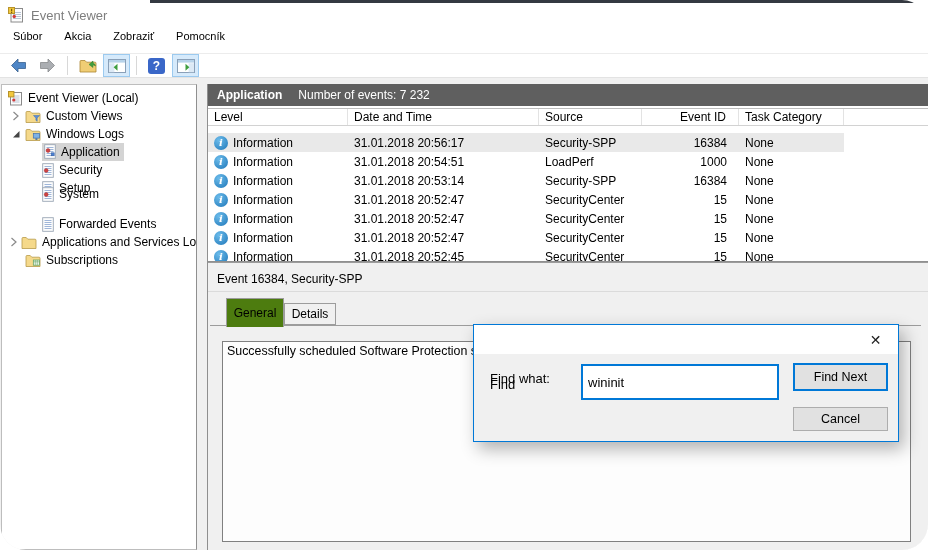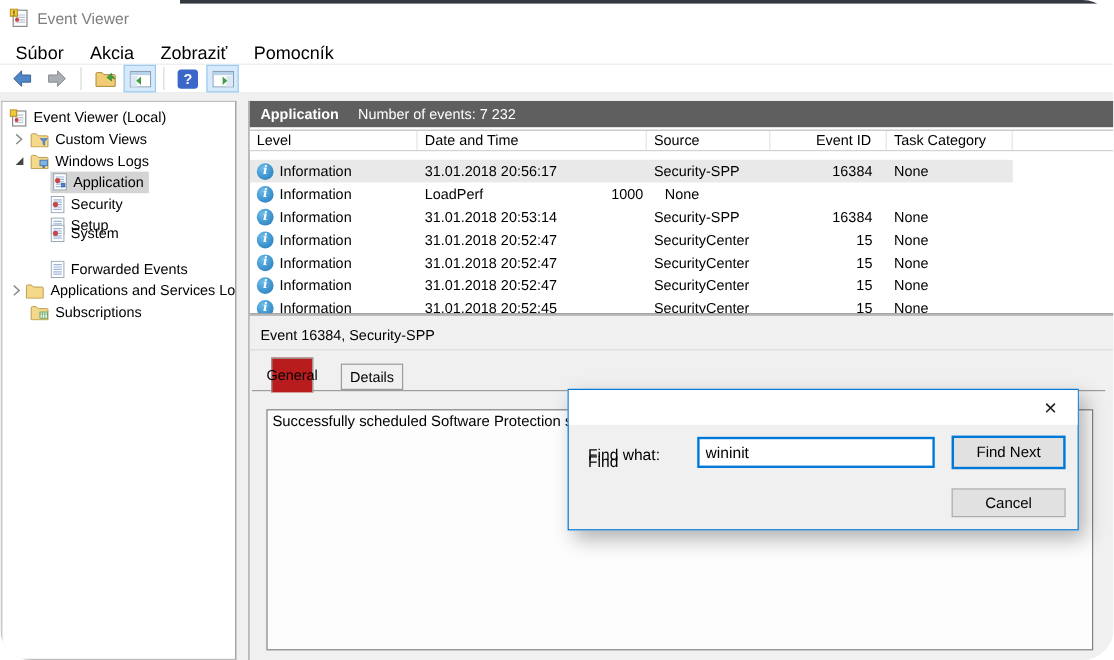--- a/index.html
+++ b/index.html
@@ -9,21 +9,21 @@
     background: #fff; overflow: hidden;
     font-family: "Liberation Sans", sans-serif; font-size: 12px; color: #000; border-radius: 26px;
   }
   
   .top-strip { position:absolute; top:0; left:150px; right:0; height:3px; background:#343941; }
   .titlebar { position:absolute; top:3px; left:0; width:150px; height:27px; background:#fff; }
   .titlebar-row { position:absolute; top:0; left:0; right:0; height:30px; }
   .app-icon { position:absolute; left:8px; top:7px; width:16px; height:16px; }
   .title-text { position:absolute; left:31px; top:8px; font-size:13px; color:#7e7e7e; }
   .menubar { position:absolute; top:30px; left:0; right:0; height:23px; background:#fff;
-             display:flex; align-items:flex-end; padding-left:13px; gap:22px; font-size:15px; }
+             display:flex; align-items:flex-start; padding-left:13px; gap:22px; font-size:11px; }
   .menu-item { cursor:default; }
   .toolbar { position:absolute; top:53px; left:0; right:0; height:25px; background:#fff;
              border-top:1px solid #ececec; border-bottom:1px solid #e3e3e3;
              display:flex; align-items:center; padding-left:5px; gap:2px; }
   .tbtn { width:27px; height:23px; display:flex; align-items:center; justify-content:center;
           border:1px solid transparent; }
   .tbtn.active { background:#d6eafb; border:1px solid #9ccaef; }
   .tsep { width:1px; height:19px; background:#d8d8d8; margin:0 4px; }
   .help-box { width:17px; height:16px; background:#3a67c8; border-radius:3px; color:#fff;
               font-weight:bold; font-size:12px; display:flex; align-items:center; justify-content:center; }
@@ -62,36 +62,36 @@
              color:#fff; font:bold 10px "DejaVu Serif", serif; font-style:italic;
              display:inline-flex; align-items:center; justify-content:center; }
   
   .detail { position:absolute; top:178px; left:0; right:0; bottom:0; background:#f0f0f0;
             border-top:1px solid #9b9b9b; }
   .detail-bar { position:absolute; top:4px; left:0; right:0; height:25px; line-height:25px;
                 padding-left:9px; background:#f0f0f0; border-bottom:1px solid #dbdbdb; font-size:12px; }
   .tabline { position:absolute; top:62px; left:2px; right:7px; height:1px; background:#9c9c9c; z-index:1; }
   .tab { position:absolute; display:flex; align-items:center; justify-content:center;
          border:1px solid #9c9c9c; font-size:12px; }
-  .tab-general { left:18px; top:35px; width:35px; height:29px; background:#b91c1c;
+  .tab-general { left:18px; top:35px; width:58px; height:29px; background:#4d7c0f;
                  border-bottom:none; z-index:3; }
   .tab-details { left:76px; top:40px; width:52px; height:22px; background:#f0f0f0; z-index:0; }
   .desc-box { position:absolute; left:14px; top:78px; width:689px; height:201px;
               background:#fdfdfd; border:1px solid #808080; padding:2px 4px; font-size:12.4px;
               overflow:hidden; white-space:nowrap; }
   
   .find-dialog { position:absolute; left:473px; top:324px; width:426px; height:118px;
                  background:#f0f0f0; border:1px solid #0078d7; z-index:20;
                  box-shadow: 5px 7px 16px rgba(0,0,0,0.30); }
   .fd-titlebar { position:absolute; top:0; left:0; right:0; height:29px; background:#fff; }
   .fd-title { position:absolute; left:16px; top:8px; font-size:13px;margin-top:44px; }
   .fd-close { position:absolute; right:0; top:0; width:45px; height:29px; display:flex;
               align-items:center; justify-content:center; font-size:14px; color:#222; }
   .fd-label { position:absolute; left:16px; top:46px; font-size:13px; }
-  .fd-input { position:absolute; left:107px; top:39px; width:198px; height:26px;
+  .fd-input { position:absolute; left:107px; top:39px; width:198px; height:36px;
               border:2px solid #0078d7; background:#fff; font-family:"Liberation Sans",sans-serif;
               font-size:13px; padding-left:5px; outline:none; }
   .fd-btn { position:absolute; left:319px; width:95px; display:flex; align-items:center;
             justify-content:center; background:#e1e1e1; font-size:12.5px; cursor:default; }
   .fd-next { top:38px; height:28px; border:2px solid #0078d7; }
   .fd-cancel { top:82px; height:24px; border:1px solid #adadad; }
 </style>
 </head>
 <body>
 
@@ -358,20 +358,21 @@
         <div class="c c-src">Security-SPP</div>
         <div class="c c-id">16384</div>
         <div class="c c-cat">None</div>
       </div>
 
       <div class="row">
         <div class="c c-level">
             <span class="info-ic">i</span>
             <span>Information</span>
           </div>
+        <div class="c c-date">31.01.2018 20:54:51</div>
         <div class="c c-src">LoadPerf</div>
         <div class="c c-id">1000</div>
         <div class="c c-cat">None</div>
       </div>
 
       <div class="row">
         <div class="c c-level">
             <span class="info-ic">i</span>
             <span>Information</span>
           </div>

